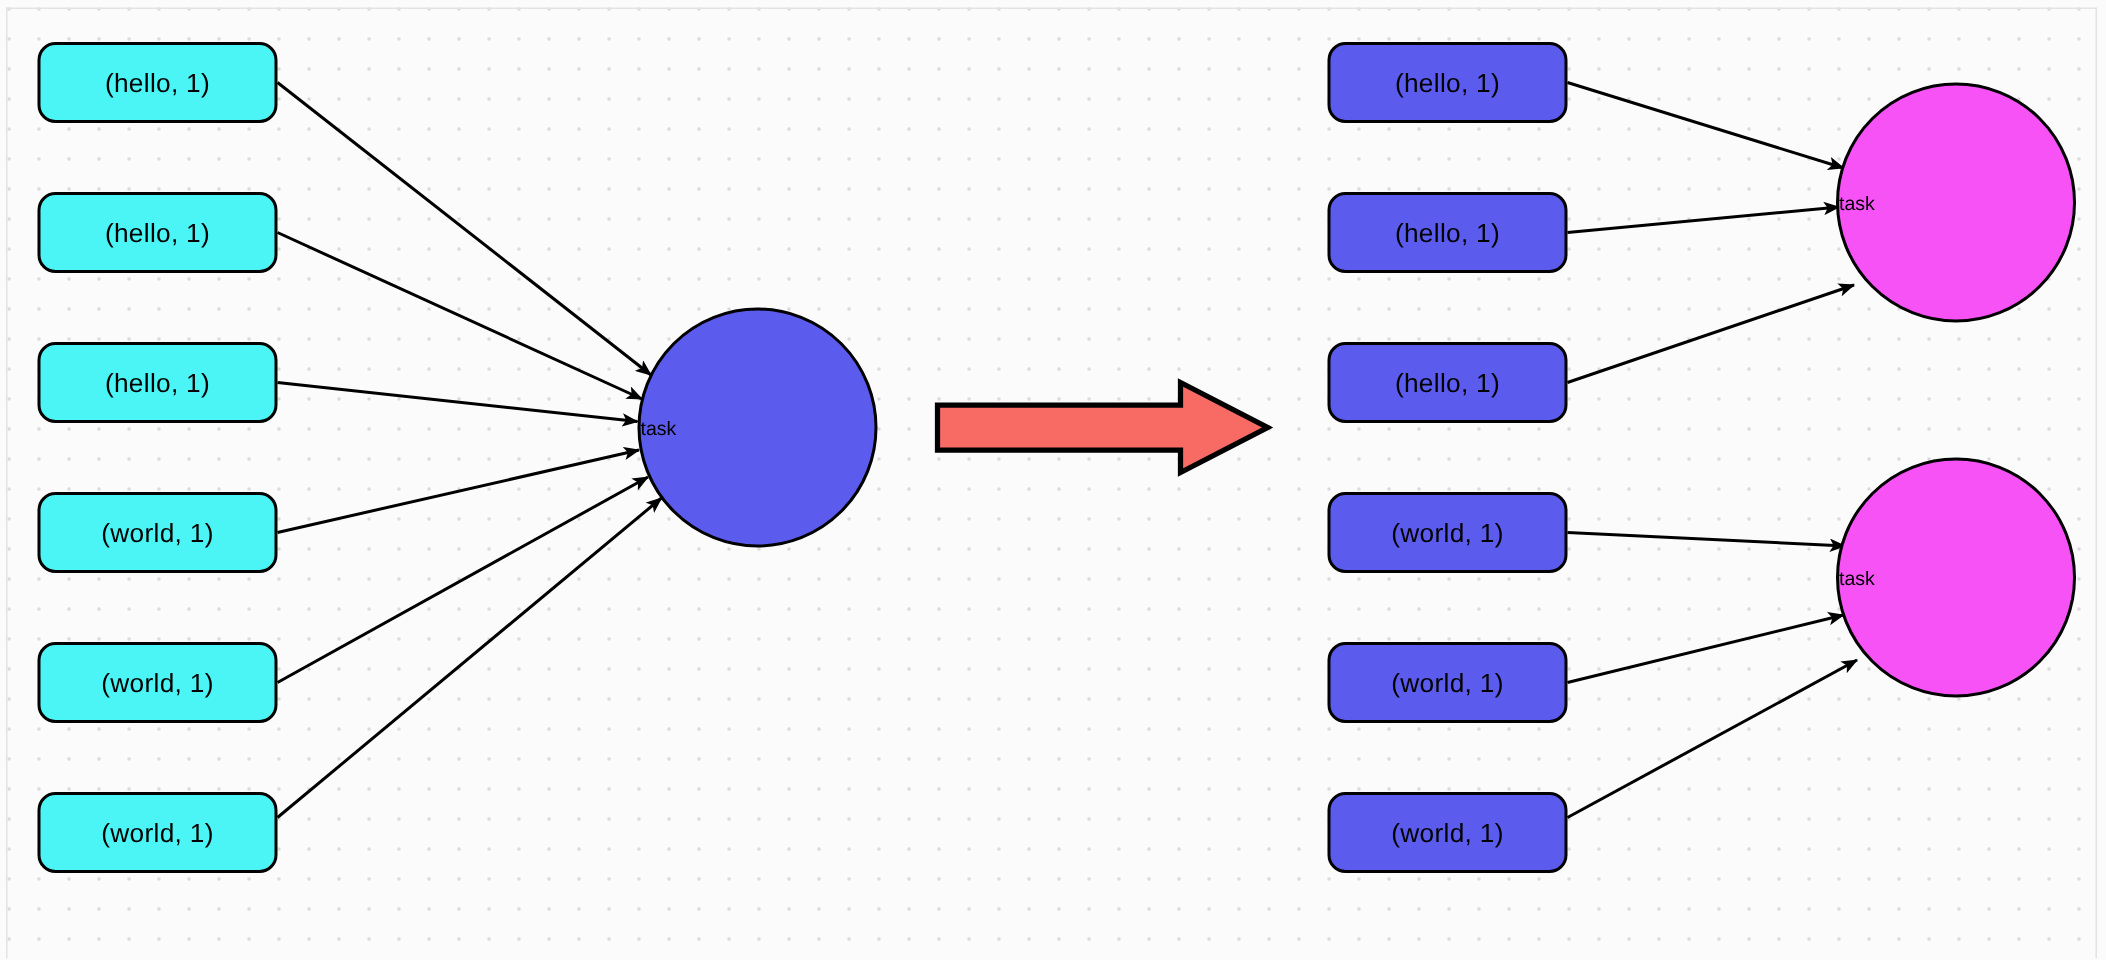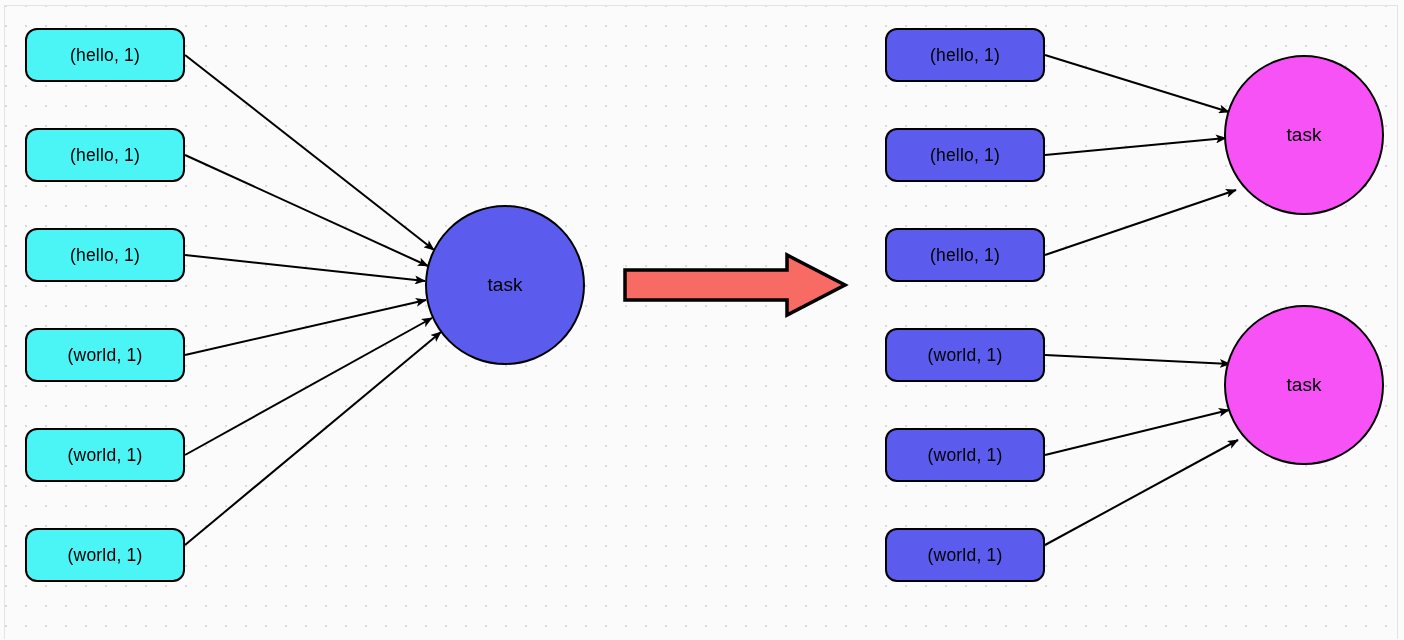--- a/index.html
+++ b/index.html
@@ -72,22 +72,22 @@
 
   .node-circle {
     position: absolute;
     width: 160px;
     height: 160px;
     border: 2.5px solid #000000;
     border-radius: 50%;
     box-sizing: border-box;
     display: flex;
     align-items: center;
-    justify-content: center;
-    font-size: 19px;
+    justify-content: flex-start;
+    font-size: 13px;
     color: #000000;
   }
   .node-circle.task-blue  { background: #5b5bee; }
   .node-circle.task-pink  { background: #f652f6; }
 
   #big-arrow {
     position: absolute;
     left: 620px;
     top: 250px;
     width: 230px;

